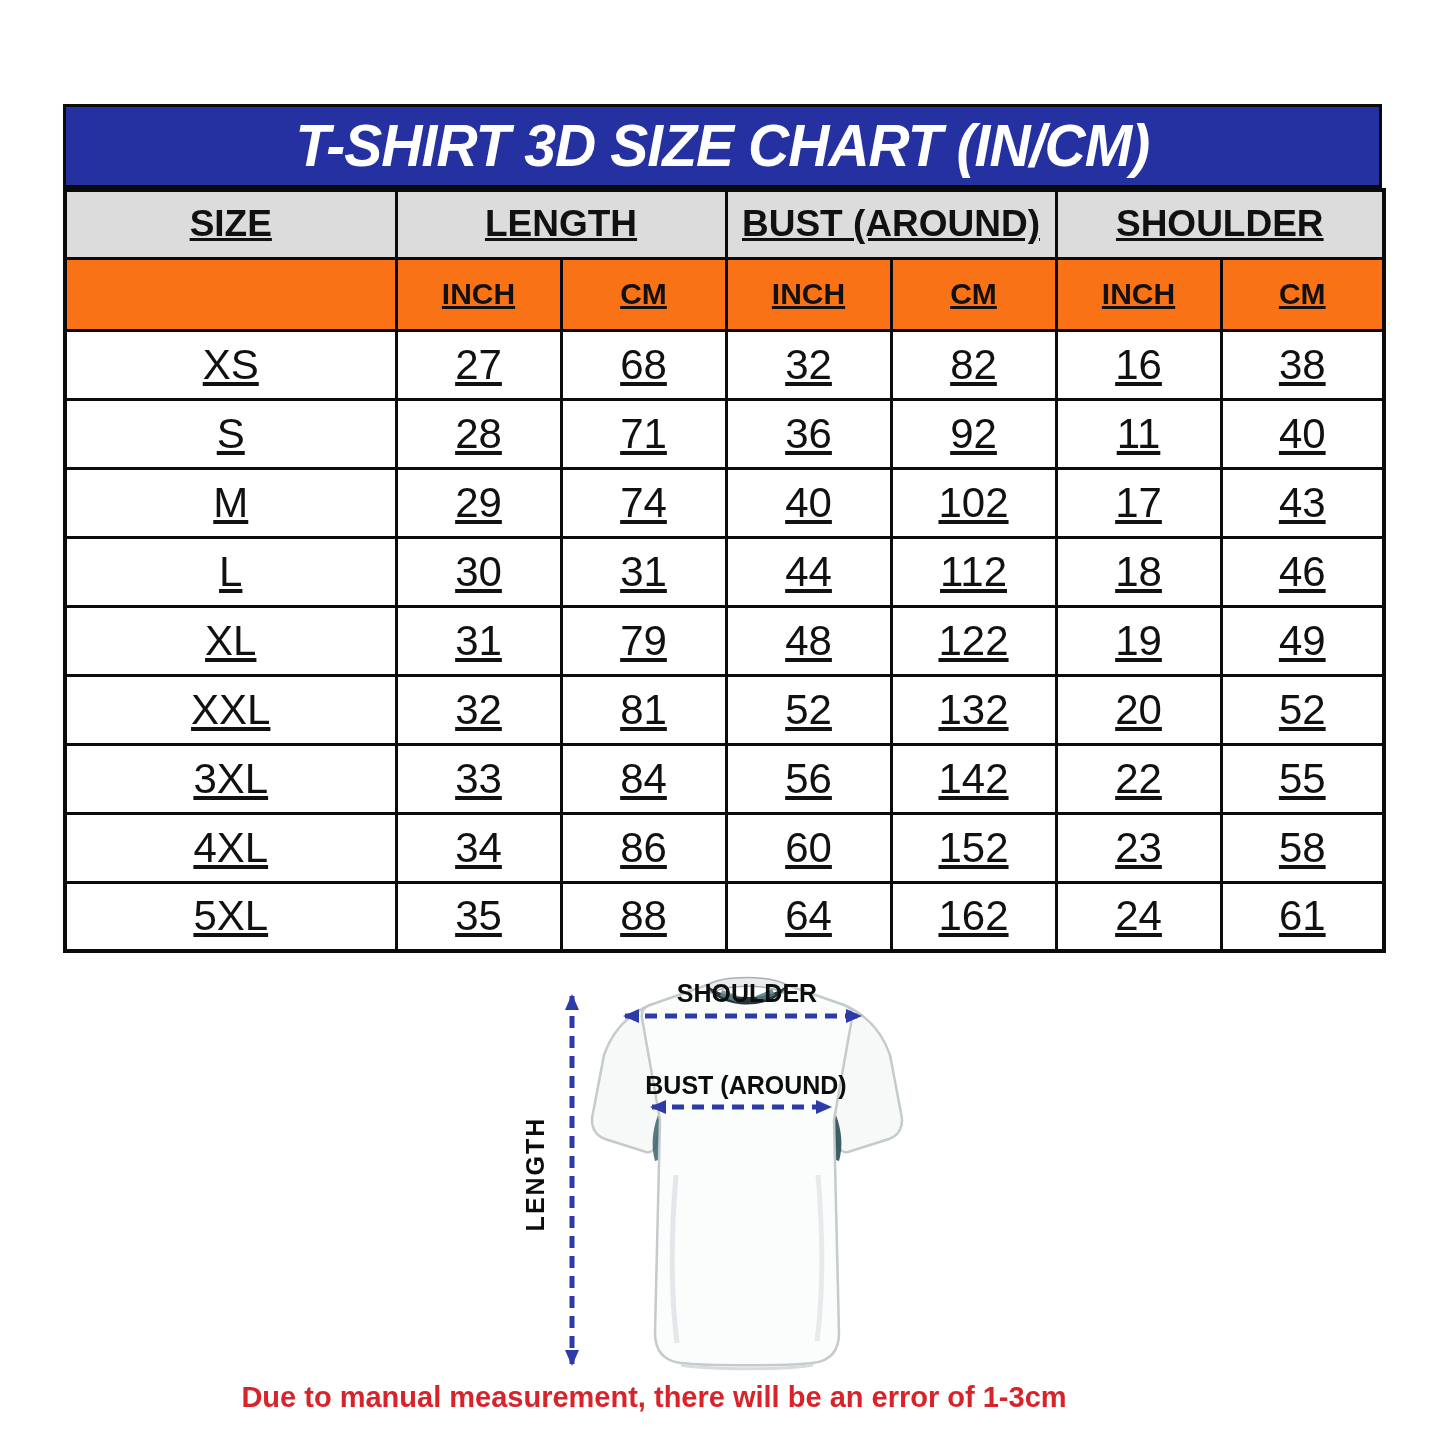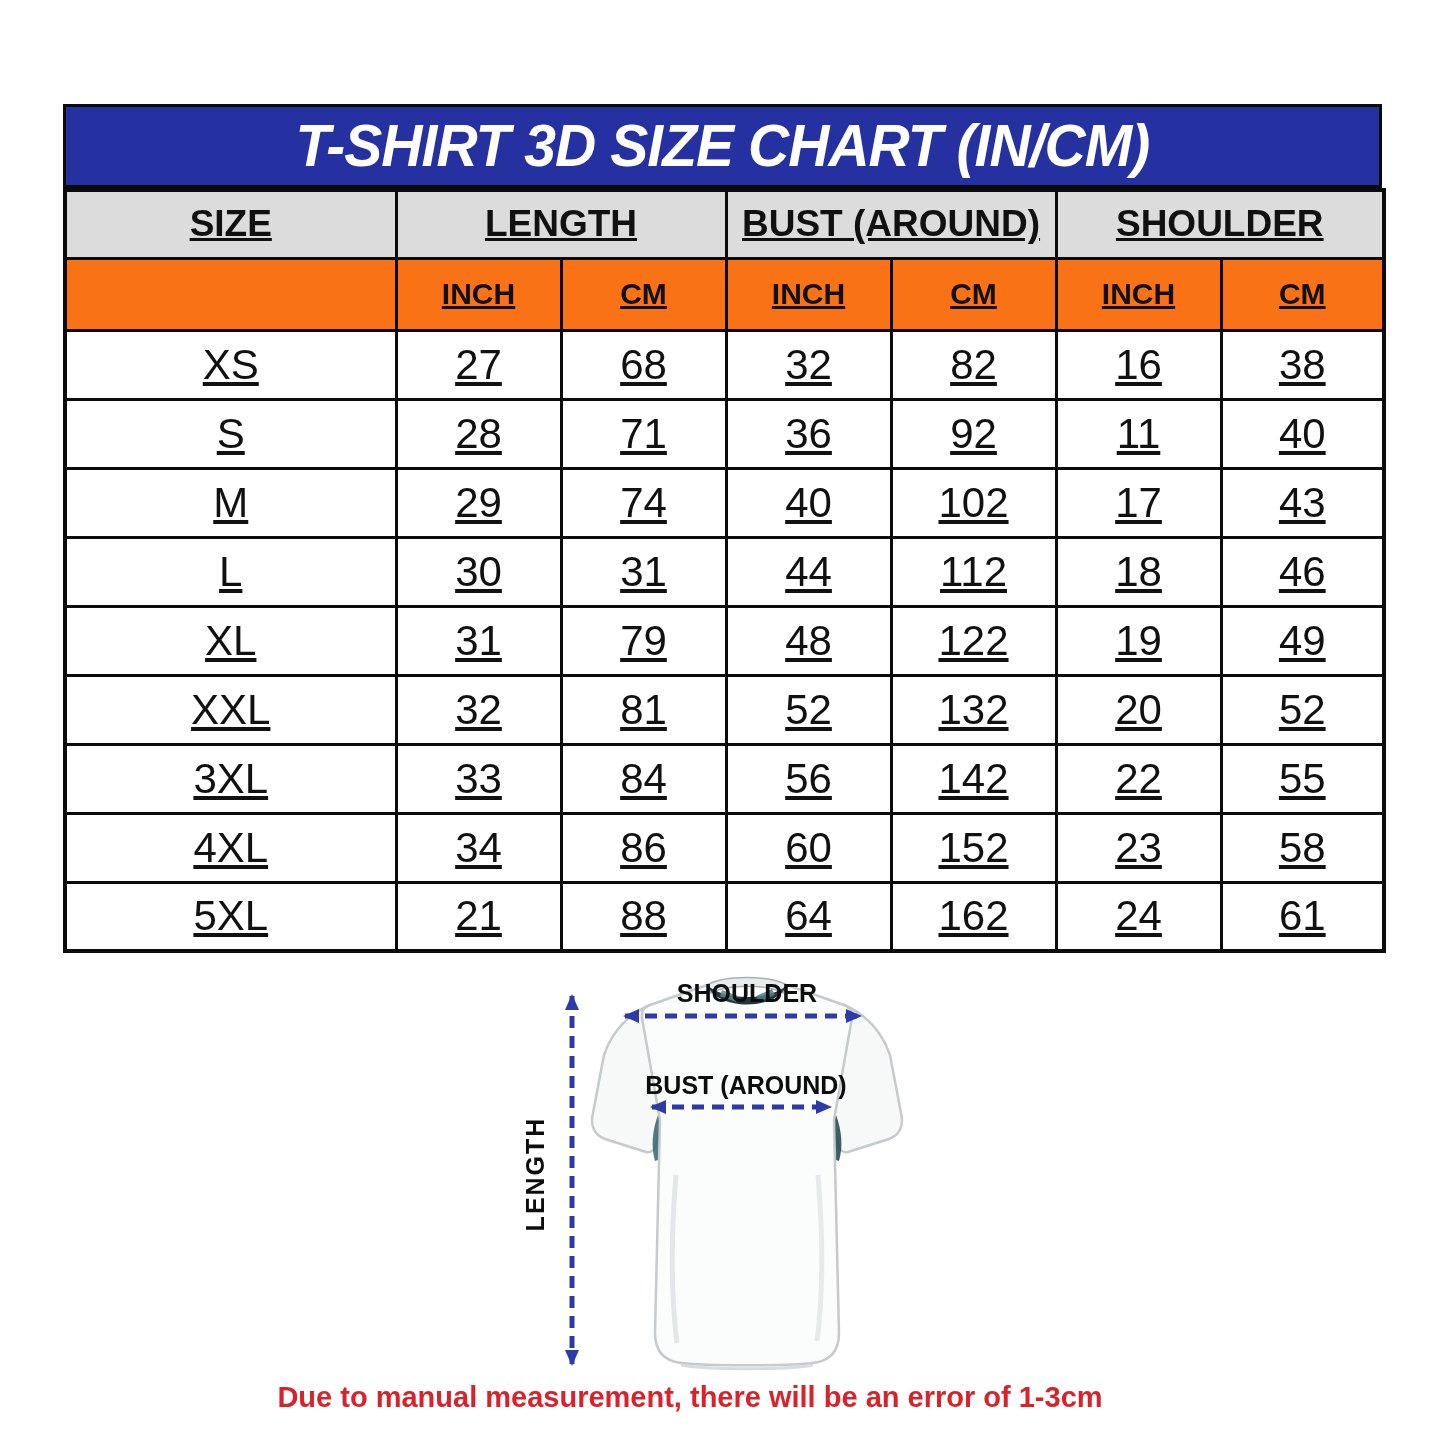--- a/index.html
+++ b/index.html
@@ -58,24 +58,23 @@
   .shoulder-lbl { left:627px; top:980px; width:240px; font-size:25px; }
   .bust-lbl     { left:616px; top:1072px; width:260px; font-size:25px; }
   .length-lbl   {
     left:437px; top:1159px; width:200px; height:30px; font-size:25px;
     transform:rotate(-90deg); transform-origin:center center;
     letter-spacing:2px;
   }
 
   
   .note {
-    position:absolute; left:16px; top:1381px; width:1308px;
+    position:absolute; left:0; top:1381px; width:1308px;
     text-align:center; font-size:29px; font-weight:bold;
     color:var(--note-red,#D9232A);
-    padding-left:20px;
   }
 </style>
 </head>
 <body>
 
 <div class="page">
 
   <div class="banner">
     <span class="banner-text">T-SHIRT 3D SIZE CHART (IN/CM)</span>
   </div>
@@ -175,21 +174,21 @@
         <td>4XL</td>
         <td>34</td>
         <td>86</td>
         <td>60</td>
         <td>152</td>
         <td>23</td>
         <td>58</td>
       </tr>
       <tr>
         <td>5XL</td>
-        <td>21</td>
+        <td>35</td>
         <td>88</td>
         <td>64</td>
         <td>162</td>
         <td>24</td>
         <td>61</td>
       </tr>
     </tbody>
   </table>
 
   <svg class="diagram-svg" viewBox="0 0 460 405">

